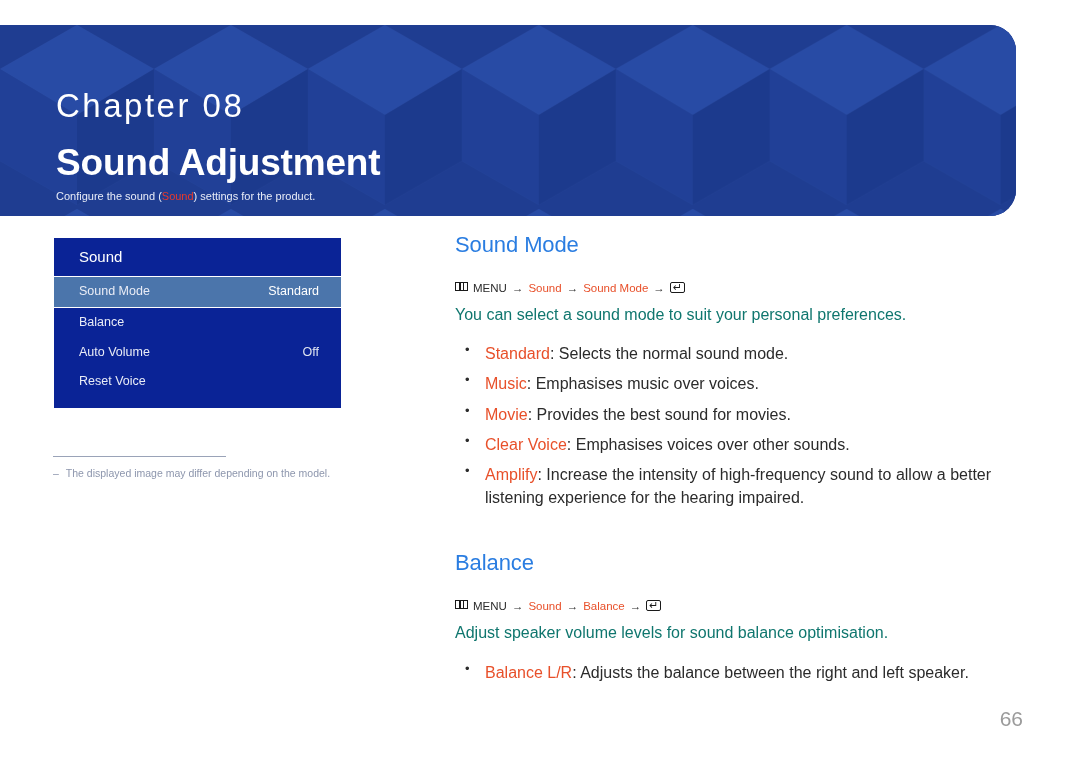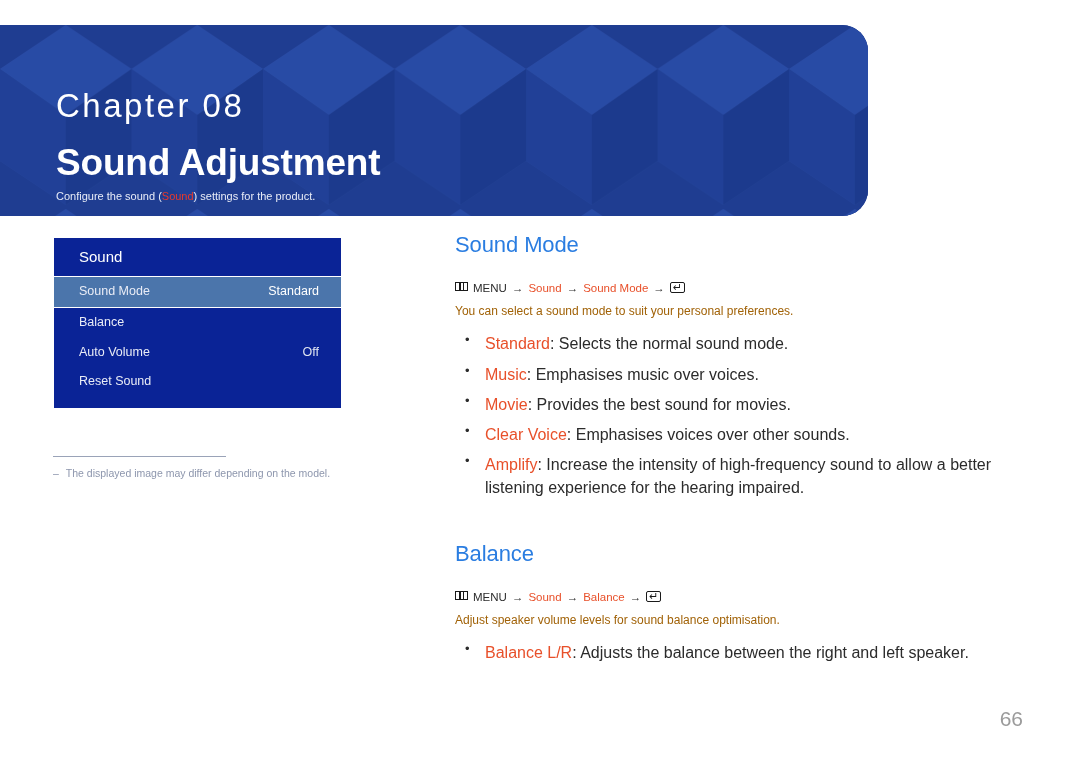--- a/index.html
+++ b/index.html
@@ -13,21 +13,21 @@
     position: relative;
     font-family: "Liberation Sans", sans-serif;
     overflow: hidden;
   }
 
   
   .banner {
     position: absolute;
     left: 0;
     top: 25px;
-    width: 868px;
+    width: 1016px;
     height: 191px;
     background: #1f3d91;
     border-top-right-radius: 26px;
     border-bottom-right-radius: 26px;
     overflow: hidden;
   }
   .banner-pattern {
     position: absolute;
     inset: 0;
     width: 100%;
@@ -196,22 +196,22 @@
     content: "\21B5";
     position: absolute;
     left: 0; right: 0; top: -5px;
     text-align: center;
     font-size: 11px;
     line-height: 18px;
     color: #1a1a1a;
   }
 
   .lead {
-    font-size: 12px;
-    color: #a16207;
+    font-size: 16px;
+    color: #0f766e;
     margin-top: 9px;
     line-height: 1.45;
   }
 
   ul.bullets {
     list-style: none;
     margin: 7px 0 0 0;
     padding: 0;
   }
   ul.bullets li {
@@ -280,21 +280,21 @@
     </div>
     <div class="osd-row">
       <span>Balance</span>
       <span class="val"></span>
     </div>
     <div class="osd-row">
       <span>Auto Volume</span>
       <span class="val">Off</span>
     </div>
     <div class="osd-row">
-      <span>Reset Sound</span>
+      <span>Reset Voice</span>
       <span class="val"></span>
     </div>
   </div>
 </div>
 
 <div class="footnote-rule"></div>
 <div class="footnote">
   <span class="dash">–</span><span>The displayed image may differ depending on the model.</span>
 </div>
 

